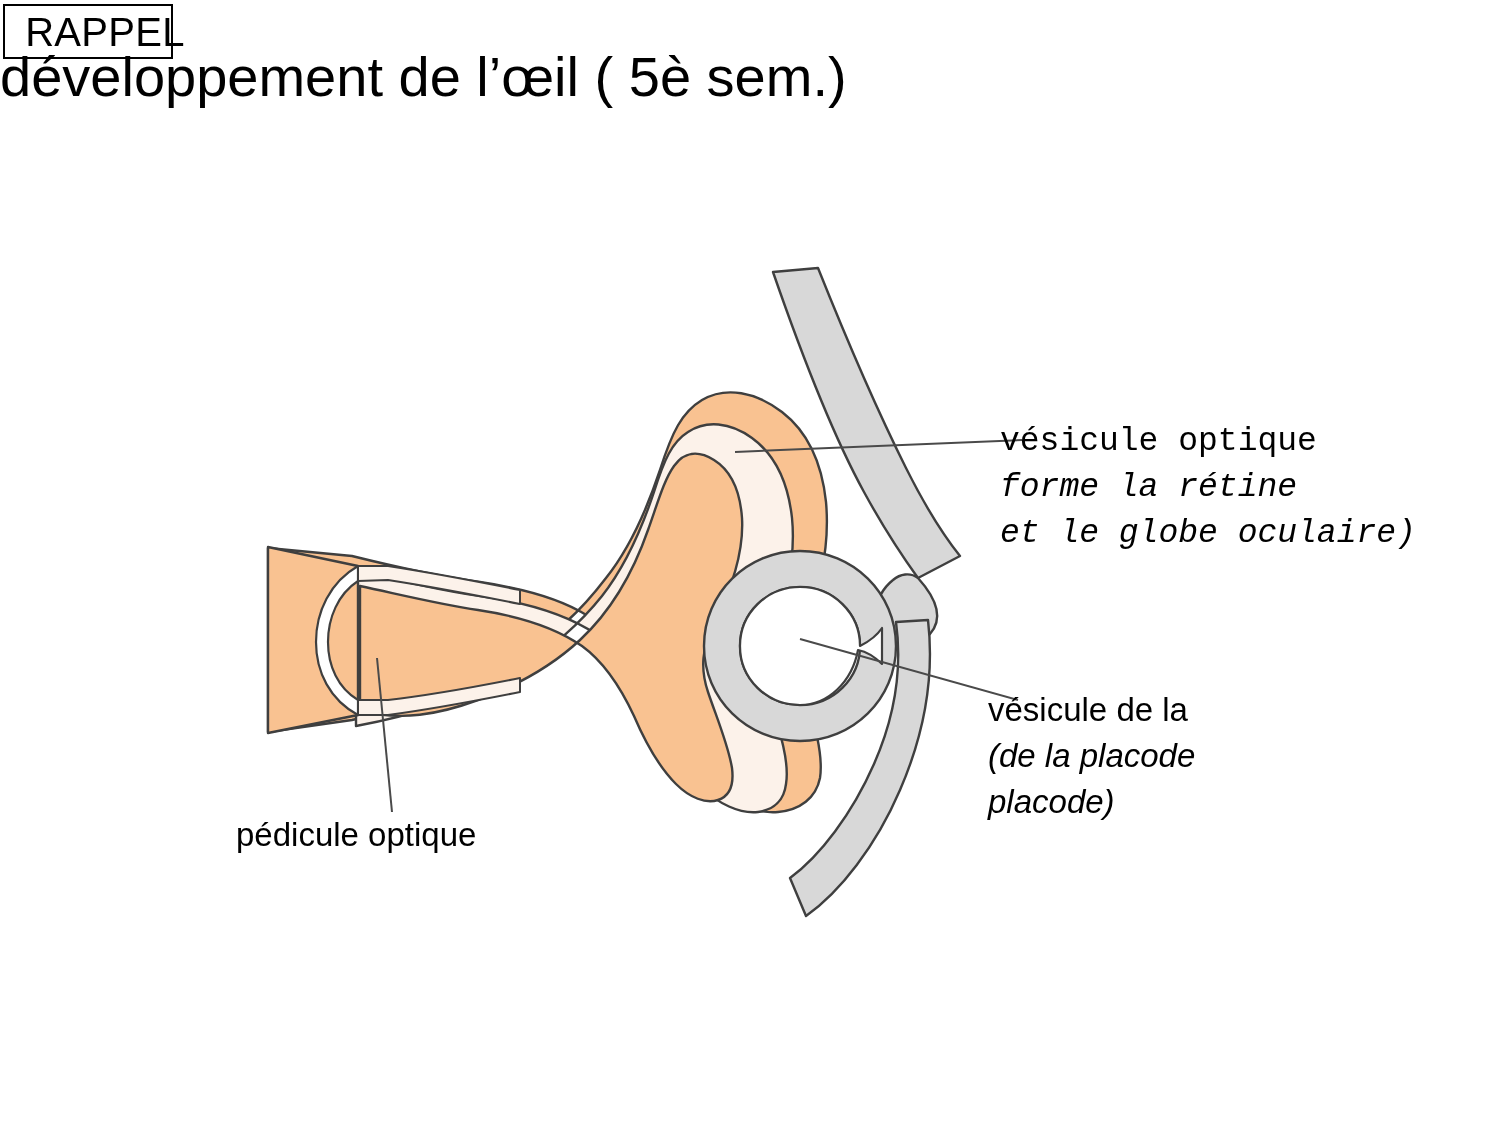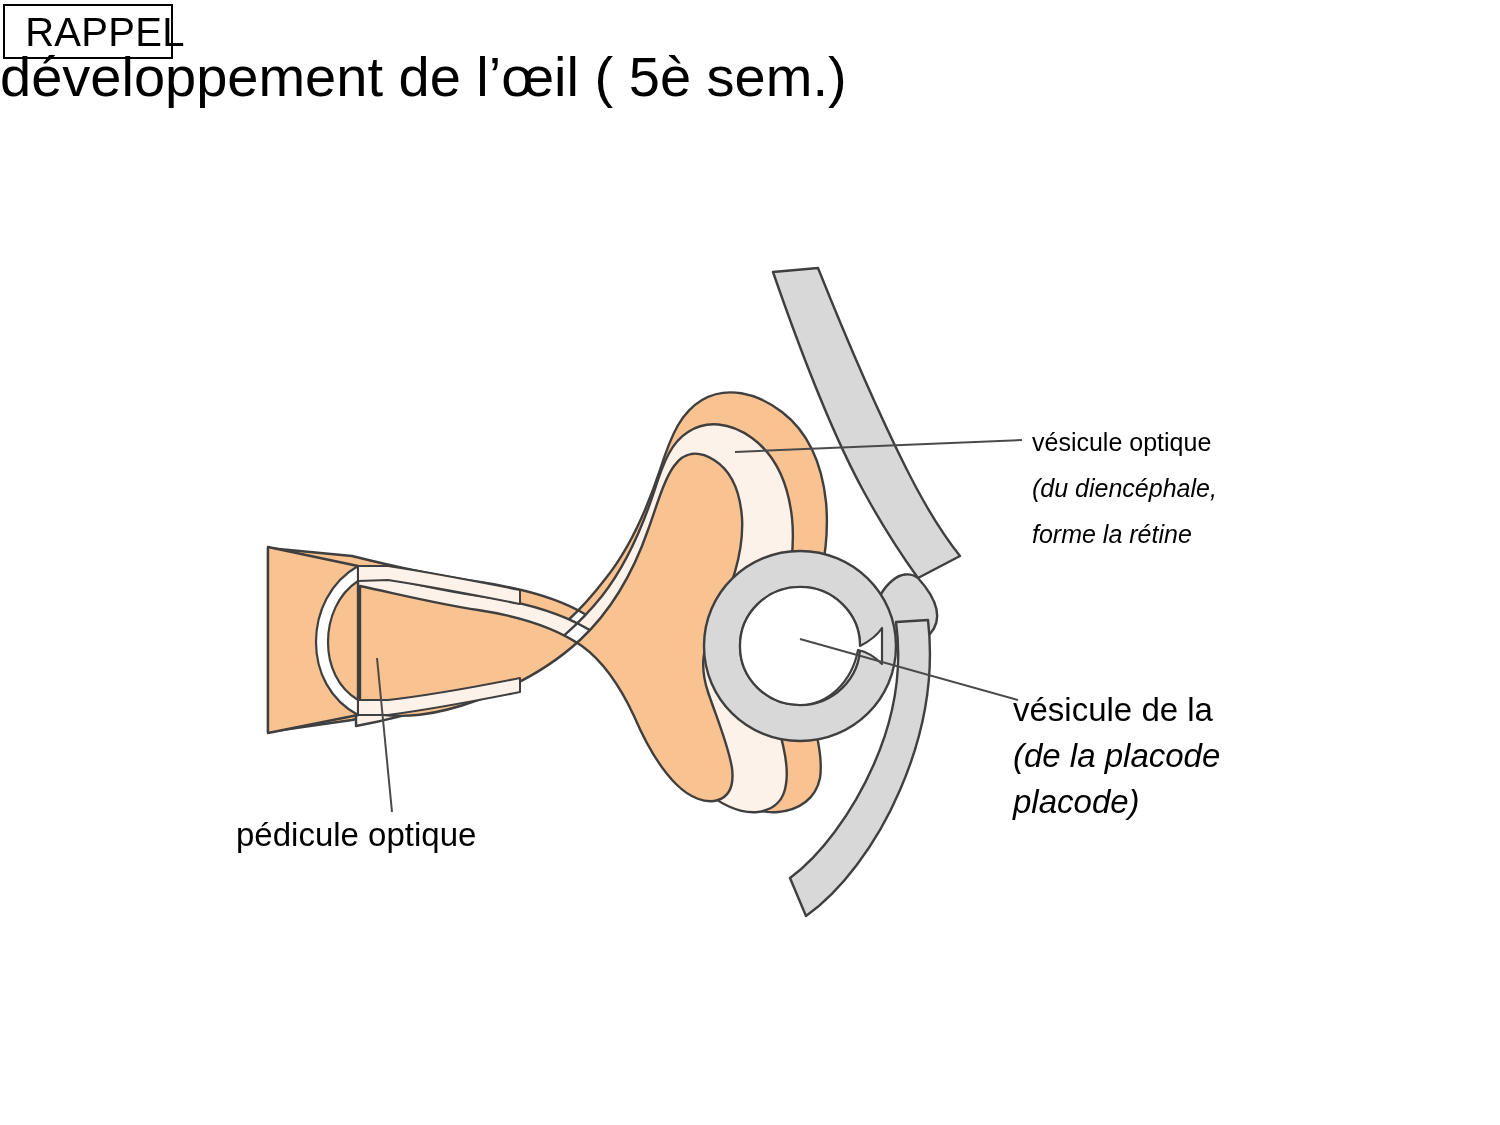--- a/index.html
+++ b/index.html
@@ -73,27 +73,28 @@
   }
   .callout .ln {
     display: block;
     white-space: nowrap;
   }
   .callout .ln.it {
     font-style: italic;
   }
 
   #callout-optic-vesicle {
-    left: 1032px;
+    left: 1000px;
     top: 419px;
-    font-size: 25px;
+    font-size: 33px;
     line-height: 46px;
+    font-family: Liberation Mono, monospace;
   }
   #callout-lens-vesicle {
-    left: 1013px;
+    left: 988px;
     top: 687px;
     font-size: 33px;
     line-height: 46px;
   }
   #callout-optic-stalk {
     left: 236px;
     top: 813px;
     font-size: 33px;
     line-height: 44px;
   }
@@ -238,22 +239,22 @@
 
   <g>
     <line x1="735" y1="452" x2="1022" y2="440" stroke="#4a4a4a" stroke-width="2"></line>
     <line x1="800" y1="639" x2="1018" y2="700" stroke="#4a4a4a" stroke-width="2"></line>
     <line x1="377" y1="658" x2="392" y2="812" stroke="#4a4a4a" stroke-width="2"></line>
   </g>
 </svg>
 
 <div class="callout" id="callout-optic-vesicle">
   <span class="ln">vésicule optique</span>
-  <span class="ln it">(du diencéphale,</span>
   <span class="ln it">forme la rétine</span>
+  <span class="ln it">et le globe oculaire)</span>
 </div>
 
 <div class="callout" id="callout-lens-vesicle">
   <span class="ln">vésicule de la</span>
   <span class="ln it">(de la placode</span>
   <span class="ln it">placode)</span>
 </div>
 
 <div class="callout" id="callout-optic-stalk">
   <span class="ln">pédicule optique</span>

